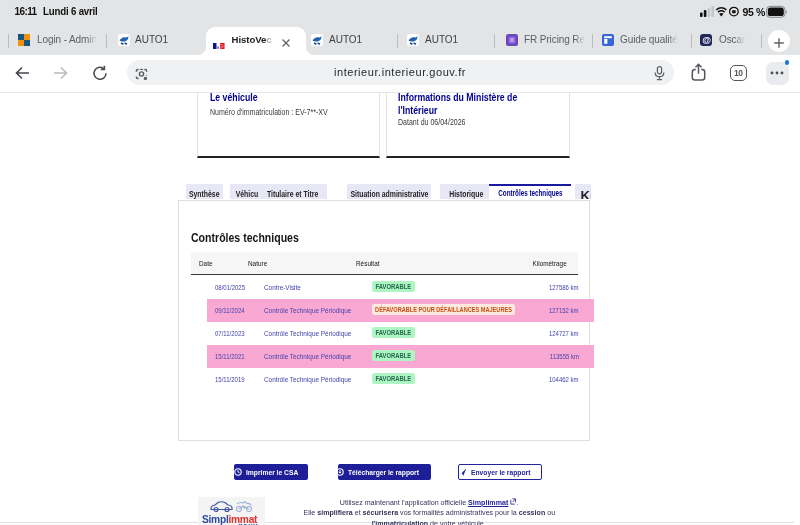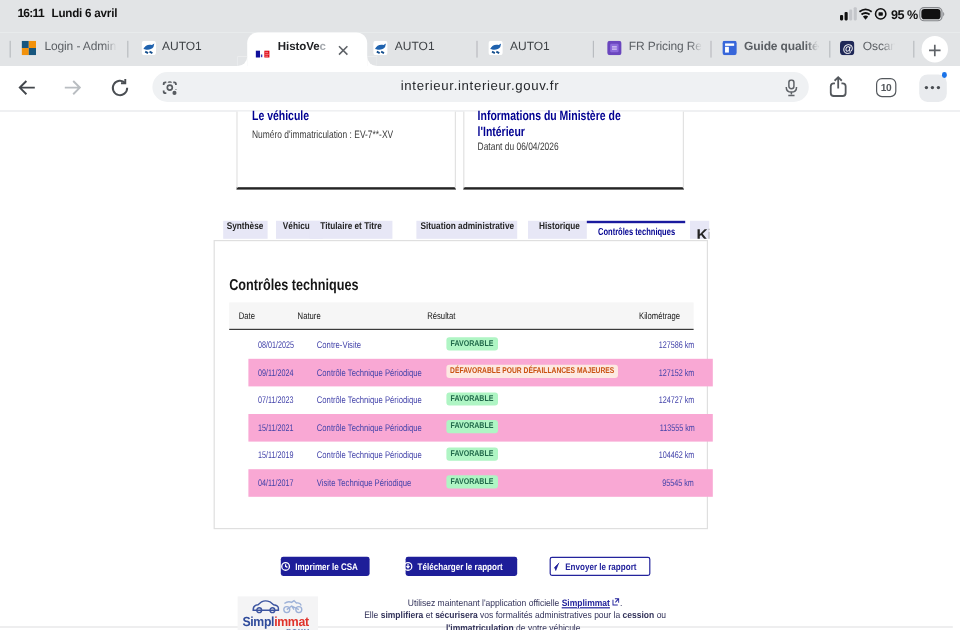--- a/index.html
+++ b/index.html
@@ -23,21 +23,21 @@
 
 #urlpill { left:127px; top:59.5px; width:547px; height:25.5px; background:#EFF1F3; border-radius:13px; }
 #urltext { left:0; top:66px; width:800px; text-align:center; font-size:11px; color:#26282C; letter-spacing:0.55px; }
 
 
 .card { border-left:1px solid #E2E2E2; border-right:1px solid #E2E2E2; border-bottom:2.5px solid #242424; background:#fff; }
 .cardtitle { font-weight:bold; color:#000091; font-size:11.2px; line-height:12.5px; white-space:nowrap; }
 .cardtitle span, .cardsub span { display:inline-block; transform:scaleX(0.78); transform-origin:left; }
 .cardsub { color:#3A3A3A; font-size:9px; white-space:nowrap; }
 
-.pill { top:184px; height:14.5px; background:#E7E7F6; color:#242424; font-weight:bold; font-size:8.2px; display:flex; align-items:flex-start; justify-content:center; white-space:nowrap; }
+.pill { top:184px; height:14.5px; background:#E7E7F6; color:#242424; font-weight:bold; font-size:8.2px; display:flex; align-items:flex-end; justify-content:center; white-space:nowrap; }
 .pill span { transform:scaleX(0.84); transform-origin:center; letter-spacing:0; }
 #acttab { left:489px; top:184px; width:82px; height:16.5px; background:#fff; border-top:2px solid #1A1A9E; display:flex; align-items:center; justify-content:center; }
 #acttab span { color:#000091; font-weight:bold; font-size:8.5px; white-space:nowrap; transform:scaleX(0.74); transform-origin:center; }
 #kiltab { left:574.5px; top:184px; width:16.5px; height:14.5px; background:#E7E7F6; overflow:hidden; }
 #kiltab span { position:absolute; left:6px; top:3.5px; color:#242424; font-weight:bold; font-size:13px; }
 
 #panel { left:178px; top:200px; width:412px; height:241px; border:1px solid #DFDFDF; border-top:1px solid #DFDFDF; background:#fff; }
 #paneltitle { left:191px; top:230px; font-size:13.2px; font-weight:bold; color:#161616; white-space:nowrap; transform:scaleX(0.80); transform-origin:left; letter-spacing:0; }
 
 #tablewrap { left:191px; top:251.5px; width:386.5px; height:162px; }
@@ -160,21 +160,21 @@
     </svg>
     <span class="fade" style="letter-spacing:-0.1px;">FR Pricing Re</span>
   </div>
   <div class="abs tabsep" style="left:592px; top:34px;"></div>
   <div class="abs tabitem" style="left:602px;">
     <svg width="12" height="12" viewBox="0 0 12 12" style="margin-right:6px;">
       <rect x="0" y="0" width="12" height="12" rx="2" fill="#3766DA"></rect>
       <rect x="2.2" y="2.2" width="7.6" height="2" fill="#fff"></rect>
       <rect x="2.2" y="5" width="3.2" height="4.8" fill="#fff"></rect>
     </svg>
-    <span class="fade" style="letter-spacing:-0.1px;font-weight:bold;">Guide qualité</span>
+    <span class="fade" style="letter-spacing:-0.1px;">Guide qualité</span>
   </div>
   <div class="abs tabsep" style="left:691px; top:34px;"></div>
   <div class="abs tabitem" style="left:700px;">
     <svg width="12" height="12" viewBox="0 0 12 12" style="margin-right:7px;">
       <rect x="0" y="0" width="12" height="12" rx="3" fill="#1F2857"></rect>
       <text x="2.2" y="9" font-size="9" font-weight="bold" fill="#fff" font-family="Liberation Sans">@</text>
     </svg>
     <span class="fade" style="letter-spacing:-0.1px;">Oscar</span>
   </div>
   <div class="abs tabsep" style="left:761px; top:34px;"></div>
@@ -307,28 +307,20 @@
         </div>
       <div class="td km" style="left:286.5px; width:85px;"><span>113555 km</span></div>
     </div>
     <div class="row" style="top:116.5px;">
       <div class="td" style="left:8px;"><span class="d">15/11/2019</span></div>
       <div class="td" style="left:56.5px;"><span>Contrôle Technique Périodique</span></div>
       <div class="badge ok" style="left:165px;">
           <span>FAVORABLE</span>
         </div>
       <div class="td km" style="left:286.5px; width:85px;"><span>104462 km</span></div>
-    </div>
-    <div class="row alt" style="top:139.5px;">
-      <div class="td" style="left:8px;"><span class="d">04/11/2017</span></div>
-      <div class="td" style="left:56.5px;"><span>Visite Technique Périodique</span></div>
-      <div class="badge ok" style="left:165px;">
-          <span>FAVORABLE</span>
-        </div>
-      <div class="td km" style="left:286.5px; width:85px;"><span>95545 km</span></div>
     </div>
   </div>
 
   <div class="abs btn filled" style="left:234px; width:74px;">
     <span class="ic">
         <svg width="8" height="8" viewBox="0 0 8 8">
           <circle cx="4" cy="4" r="3.2" fill="none" stroke="#fff" stroke-width="1.1"></circle>
           <path d="M4 2.2 L4 4 L5.5 4.8" stroke="#fff" stroke-width="1" fill="none"></path>
         </svg>
       </span>

